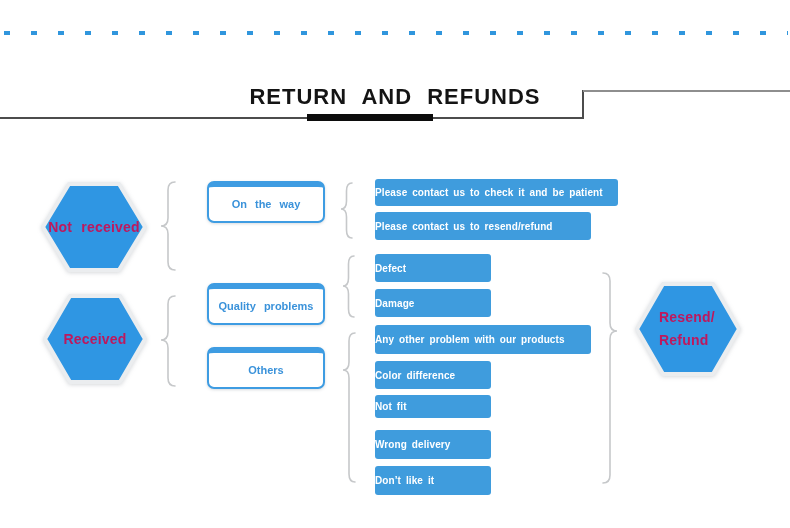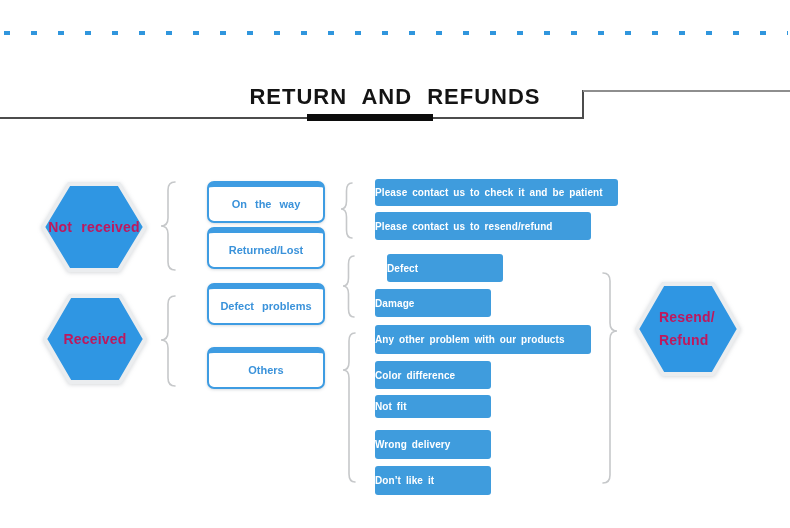--- a/index.html
+++ b/index.html
@@ -82,27 +82,26 @@
     <svg width="108" height="96" viewBox="0 0 108 96">
       <polygon points="29,3 79,3 105,48 79,93 29,93 3,48" class="hexpoly" fill="#2f96e3" stroke="#ebedef" stroke-width="4" stroke-linejoin="round"></polygon>
     </svg>
     <div class="hex-label two-line">
       <span>Resend/</span>
       <span>Refund</span>
     </div>
   </div>
 
   <div class="cat-box" style="left:207px; top:181px; width:118px; height:42px;">On the way</div>
-  <div class="cat-box" style="left:207px; top:227px; width:118px; height:42px;">Returned/Lost</div>
-  <div class="cat-box" style="left:207px; top:283px; width:118px; height:42px;">Defect problems</div>
+  <div class="cat-box" style="left:207px; top:283px; width:118px; height:42px;">Quality problems</div>
   <div class="cat-box" style="left:207px; top:347px; width:118px; height:42px;">Others</div>
 
   <div class="bar" style="left:375px; top:179px; width:243px; height:27px;">Please contact us to check it and be patient</div>
   <div class="bar" style="left:375px; top:212px; width:216px; height:28px;">Please contact us to resend/refund</div>
-  <div class="bar" style="left:375px; top:254px; width:116px; height:28px;margin-left:12px;">Defect</div>
+  <div class="bar" style="left:375px; top:254px; width:116px; height:28px;">Defect</div>
   <div class="bar" style="left:375px; top:289px; width:116px; height:28px;">Damage</div>
   <div class="bar" style="left:375px; top:325px; width:216px; height:29px;">Any other problem with our products</div>
   <div class="bar" style="left:375px; top:361px; width:116px; height:28px;">Color difference</div>
   <div class="bar" style="left:375px; top:395px; width:116px; height:23px;">Not fit</div>
   <div class="bar" style="left:375px; top:430px; width:116px; height:29px;">Wrong delivery</div>
   <div class="bar" style="left:375px; top:466px; width:116px; height:29px;">Don’t like it</div>
 
   <svg class="brace" style="left:160px; top:181px;" width="16" height="90" viewBox="0 0 16 90">
       <path d="M 15,1 Q 8,1 8,9 L 8,37 Q 8,45 1,45 Q 8,45 8,53 L 8,81 Q 8,89 15,89" fill="none" stroke="#c6c8ca" stroke-width="1.6" stroke-linecap="round"></path>
     </svg>

